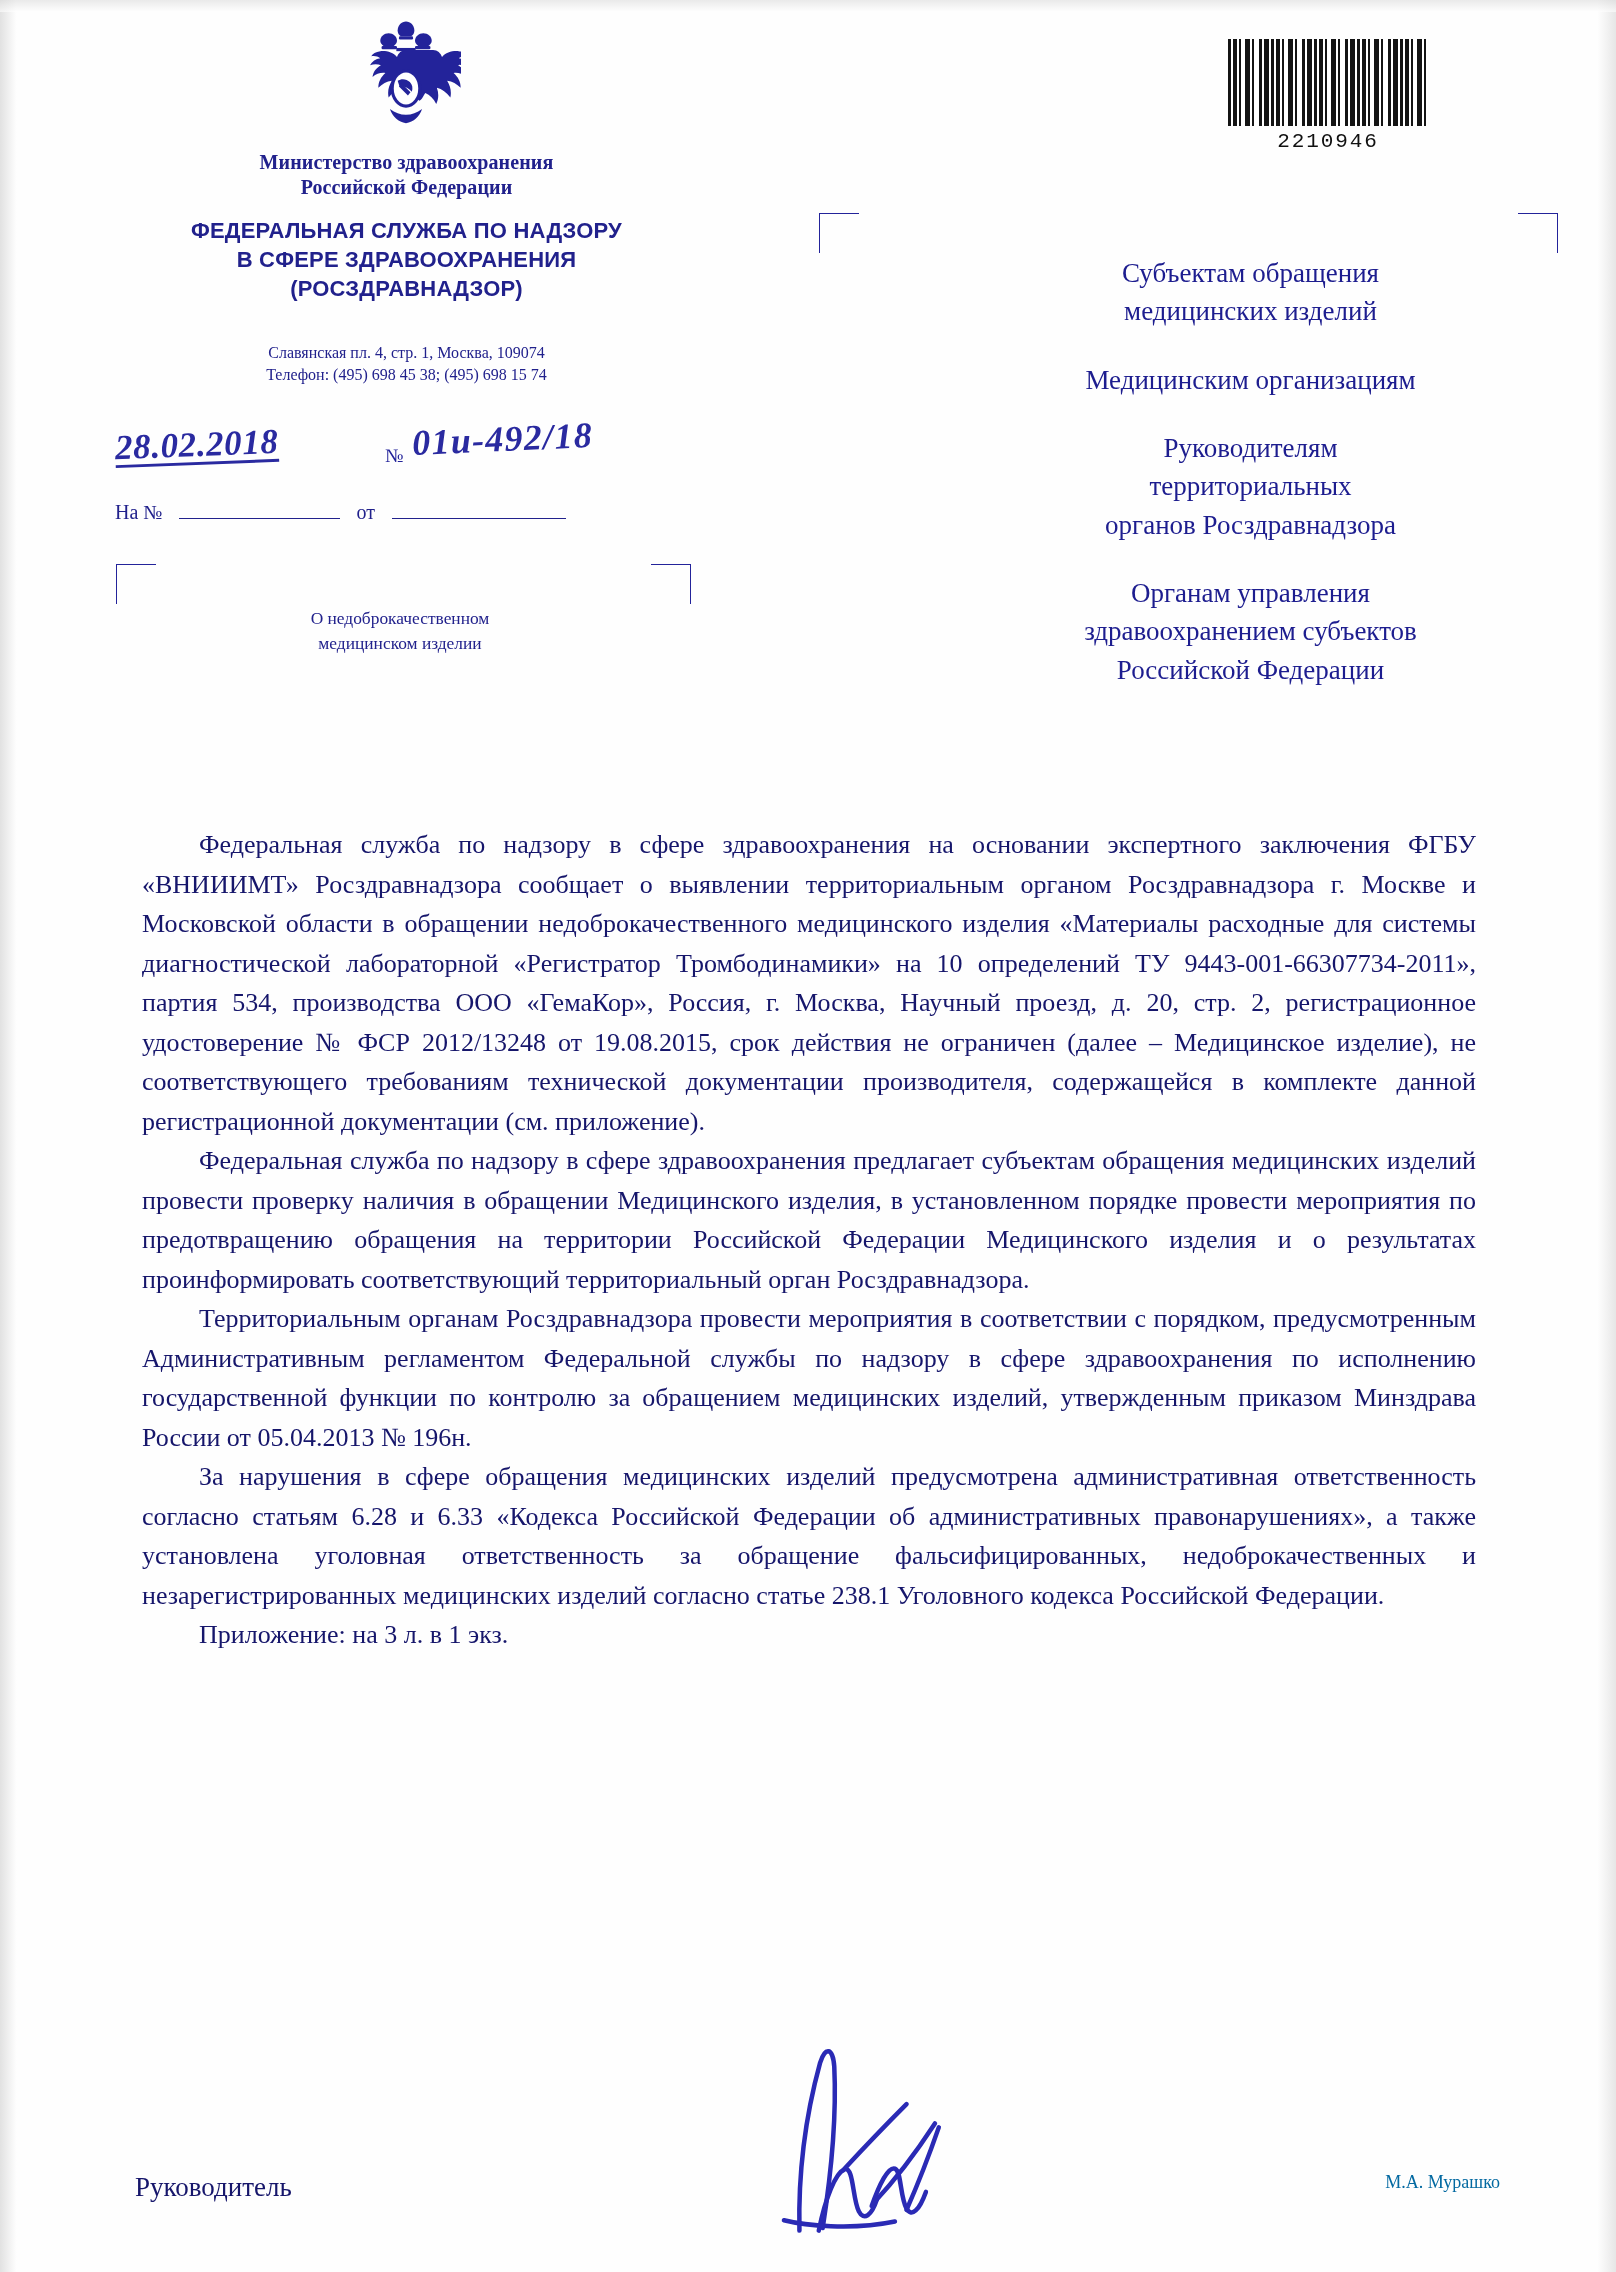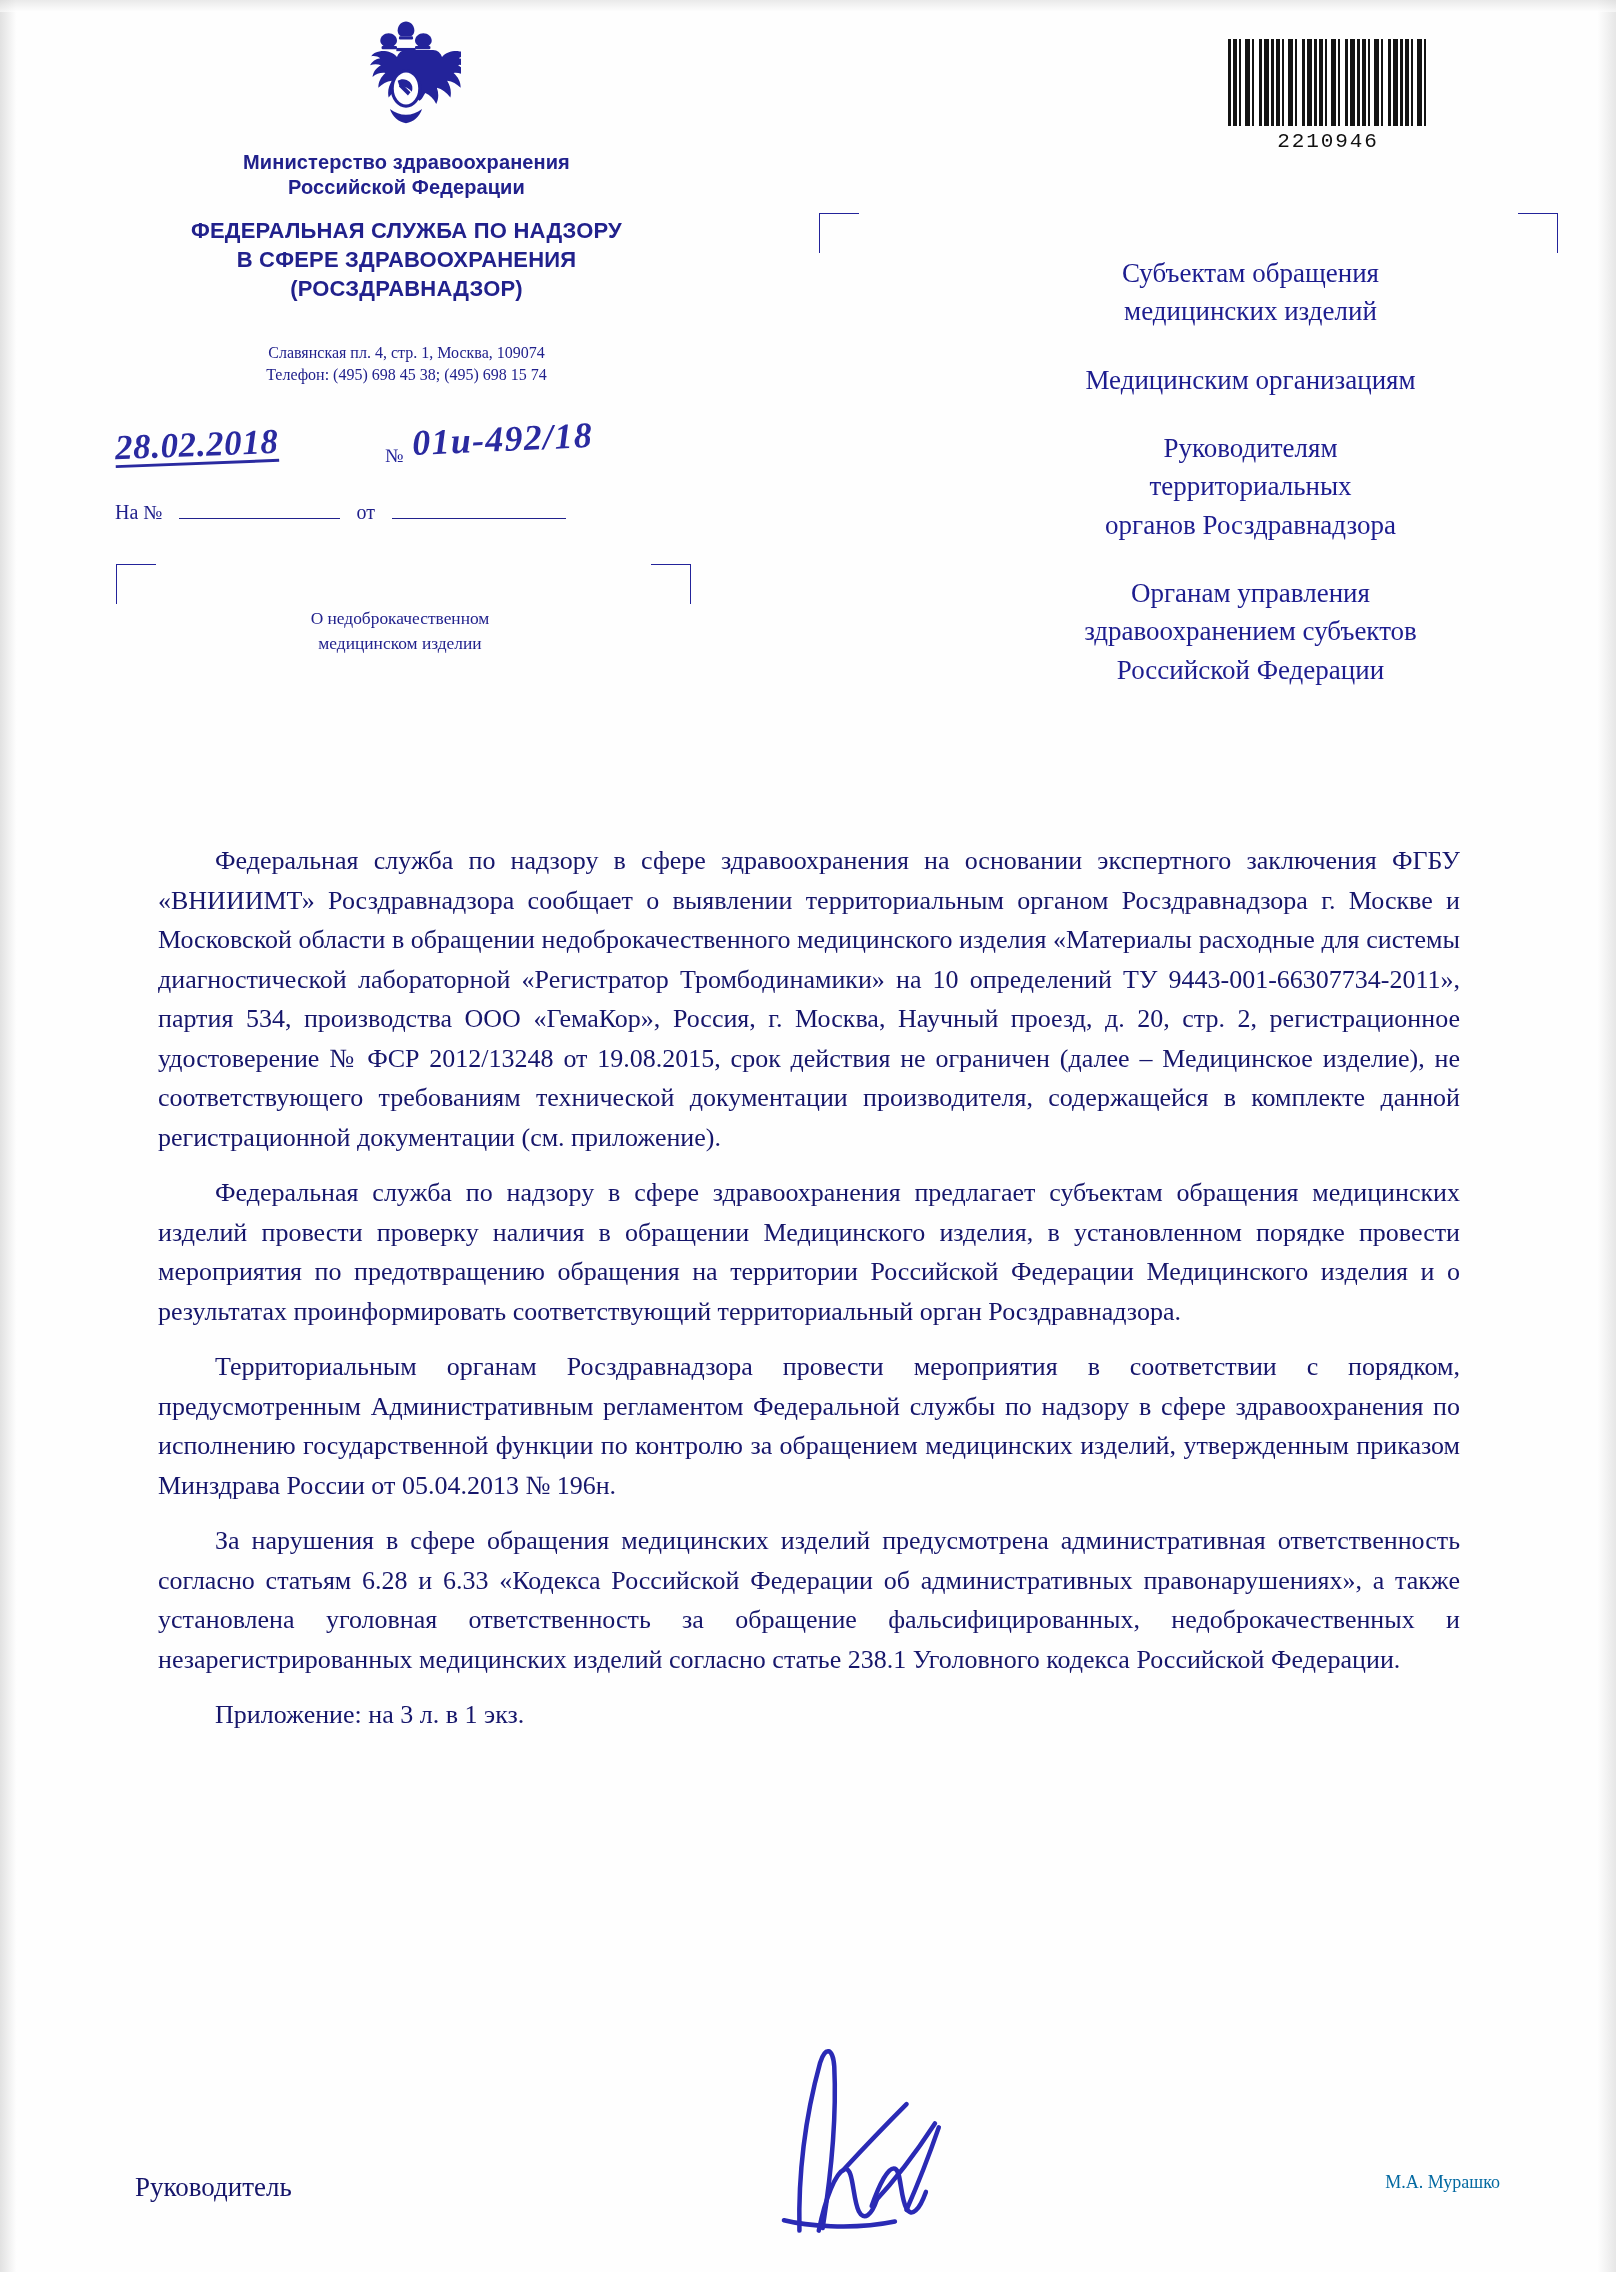--- a/index.html
+++ b/index.html
@@ -53,21 +53,21 @@
   
   .letterhead {
     position: absolute;
     left: 110px;
     top: 150px;
     width: 593px;
     text-align: center;
     color: #21218c;
   }
   .lh-ministry {
-    font-family: Liberation Sans, sans-serif;
+    font-family: Liberation Serif, serif;
     font-weight: bold;
     font-size: 20px;
     line-height: 1.27;
     letter-spacing: 0.1px;
   }
   .lh-service {
     font-family: "Liberation Sans", sans-serif;
     font-weight: bold;
     font-size: 22px;
     line-height: 1.32;
@@ -207,21 +207,21 @@
     left: 142px;
     top: 825px;
     width: 1334px;
     font-family: "Liberation Serif", serif;
     font-size: 26px;
     line-height: 1.52;
     color: #16166b;
     text-align: justify;
   }
   .body-text p {
-    margin: 16px;
+    margin: 0;
     text-indent: 57px;
   }
 
   
   .sig-role {
     position: absolute;
     left: 135px;
     top: 2172px;
     font-family: "Liberation Serif", serif;
     font-size: 27px;

